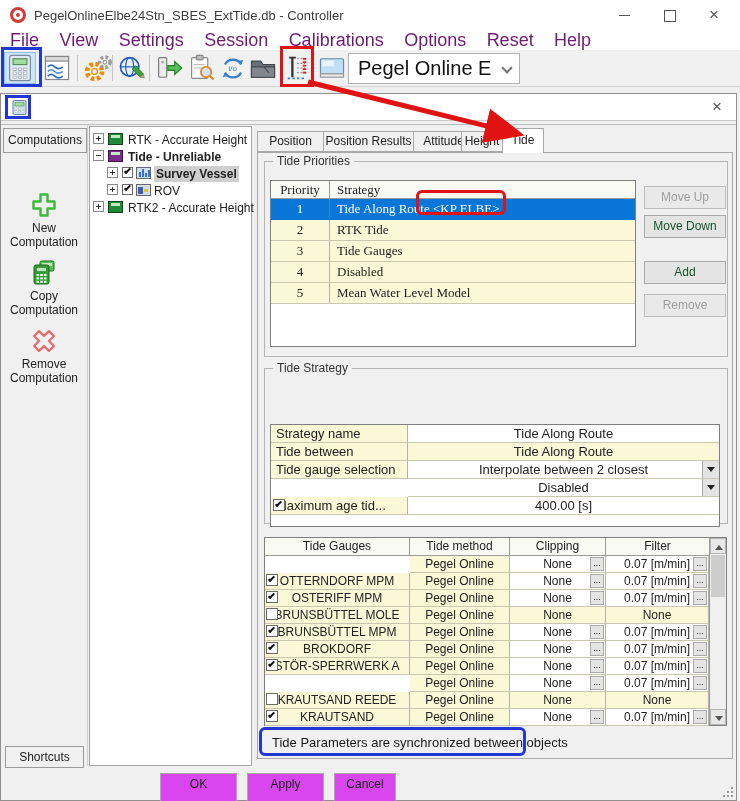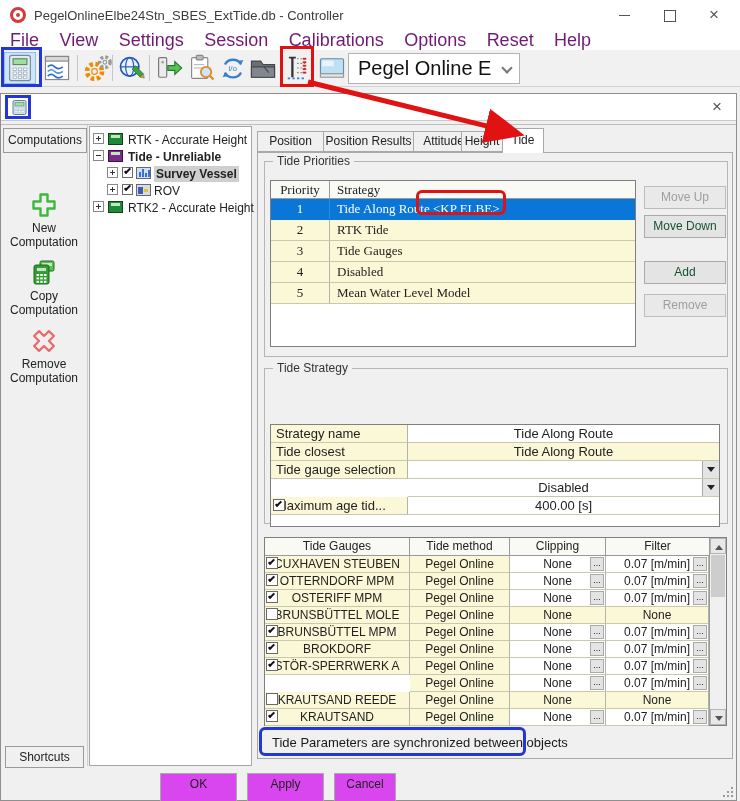--- a/index.html
+++ b/index.html
@@ -440,26 +440,26 @@
 
       <div class="gbox" style="left:6px;top:215px;width:464px;height:156px">
         <span class="gbox-label">Tide Strategy</span>
       </div>
       <div class="stable">
         <div class="srow" style="top:0">
           <span class="sc1">Strategy name</span>
           <span class="sc2">Tide Along Route</span>
         </div>
         <div class="srow" style="top:18px">
-          <span class="sc1">Tide closest</span>
+          <span class="sc1">Tide between</span>
           <span class="sc2 yellow">Tide Along Route</span>
         </div>
         <div class="srow" style="top:36px">
           <span class="sc1">Tide gauge selection</span>
-          <span class="sc2"><span class="combo-btn">
+          <span class="sc2"><span>Interpolate between 2 closest</span><span class="combo-btn">
                 <span class="darr"></span>
               </span></span>
         </div>
         <div class="srow" style="top:54px">
           <span class="sc2"><span>Disabled</span><span class="combo-btn">
                 <span class="darr"></span>
               </span></span>
         </div>
         <div class="srow" style="top:72px">
           <span class="sc1" style="">Maximum age tid...</span>
@@ -472,23 +472,20 @@
 
       <div class="gtable">
         <div class="ghead">
           <span class="gh" style="left:0;width:145px">Tide Gauges</span>
           <span class="gh" style="left:145px;width:100px">Tide method</span>
           <span class="gh" style="left:245px;width:96px">Clipping</span>
           <span class="gh" style="left:341px;width:103px;border-right:none">Filter</span>
         </div>
 
         <div class="grow" style="top:18px">
-          <span class="gc yellow" style="left:0;width:145px"><span class="cb" style="left:1px;top:1px">
-                <span class="tick"></span>
-              </span><span>CUXHAVEN STEUBEN</span></span>
           <span class="gc yellow" style="left:145px;width:100px">Pegel Online</span>
           <span class="gc white" style="left:245px;width:96px"><span>None</span><span class="more">...</span></span>
           <span class="gc white" style="left:341px;width:103px"><span>0.07 [m/min]</span><span class="more">...</span></span>
         </div>
 
         <div class="grow" style="top:35px">
           <span class="gc yellow" style="left:0;width:145px"><span class="cb" style="left:1px;top:1px">
                 <span class="tick"></span>
               </span><span>OTTERNDORF MPM</span></span>
           <span class="gc yellow" style="left:145px;width:100px">Pegel Online</span>

